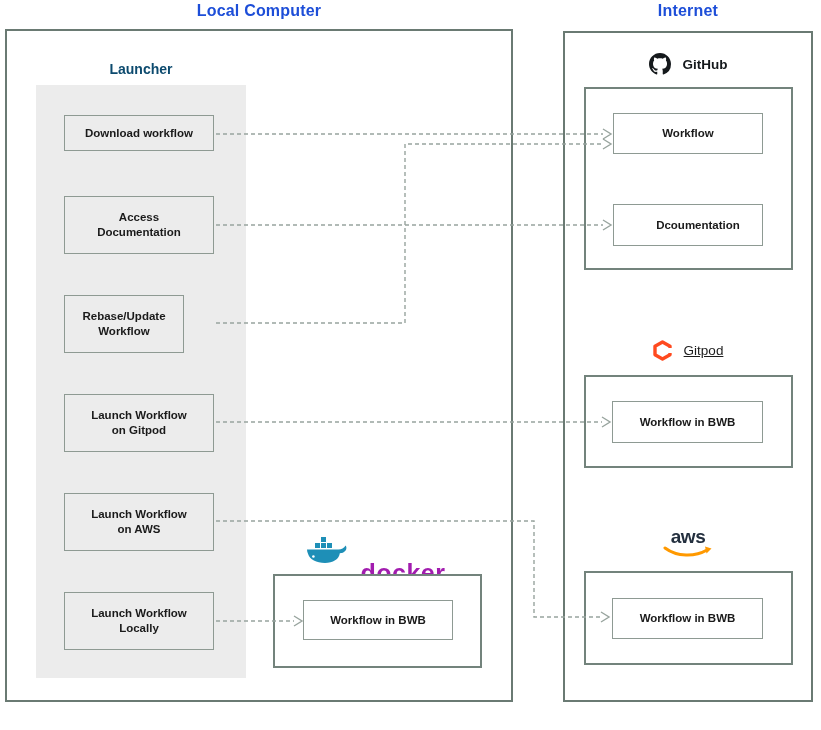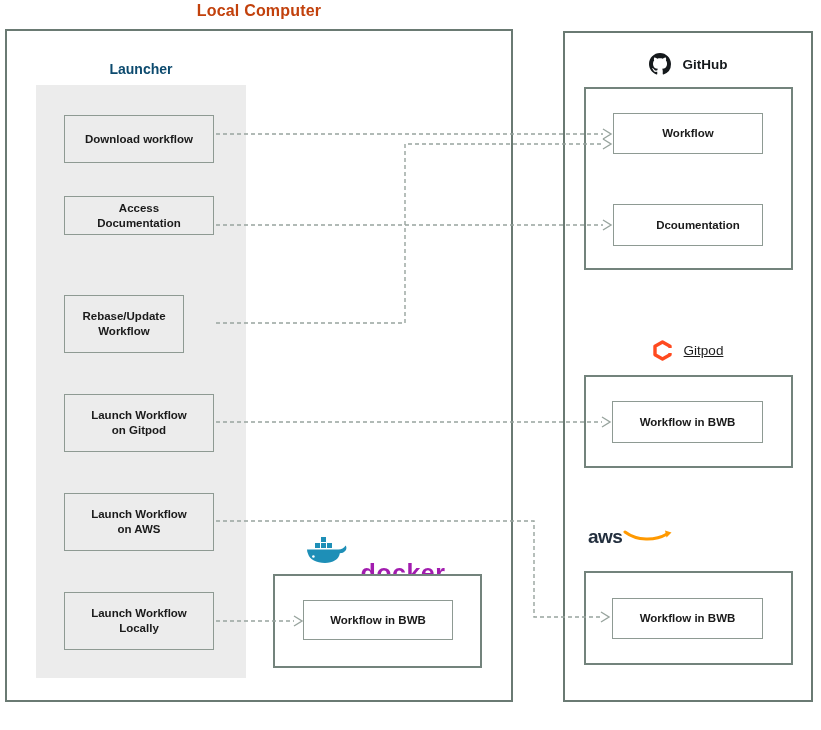--- a/index.html
+++ b/index.html
@@ -1,55 +1,55 @@
 <!DOCTYPE html>
 <html><head>
 <meta charset="utf-8">
 <style>
   html,body{margin:0;padding:0;background:#ffffff;}
   #canvas{
     position:relative;width:821px;height:730px;background:#ffffff;
     font-family:"Liberation Sans",sans-serif;color:#141414;overflow:hidden;
   }
   .abs{position:absolute;}
-  .big-title{font-size:16px;font-weight:bold;text-align:center;color:#c2410c;letter-spacing:.2px;}
+  .big-title{font-size:16px;font-weight:bold;text-align:center;color:#1d4ed8;letter-spacing:.2px;}
   .sub-title{font-size:14px;font-weight:bold;text-align:center;color:#0c4a6e;}
   .outer-box{border:2px solid #6a7a73;background:transparent;}
   .container-box{border:2px solid #73837c;background:#ffffff;}
   .panel{background:#ececec;}
   .node{
     border:1.5px solid #8e9a93;display:flex;align-items:center;justify-content:center;
     text-align:center;font-size:11.5px;font-weight:600;line-height:1.3;
     white-space:pre-line;color:#1a1a1a;box-sizing:border-box;
   }
   .node.on-white{background:#ffffff;}
   .logo-row{display:flex;align-items:center;justify-content:center;gap:12px;}
   .github-text{font-size:13.5px;font-weight:bold;color:#15191c;}
   .gitpod-text{font-size:13.5px;font-weight:500;color:#1c1c1c;text-decoration:underline;}
   .docker-text{font-size:25px;font-weight:600;color:#a21caf;letter-spacing:.5px;margin-top:44px;}
-  .aws-wrap{display:flex;align-items:center;line-height:1;}
+  .aws-wrap{display:flex;flex-direction:column;align-items:center;line-height:1;}
   .aws-text{font-size:19px;font-weight:bold;color:#232f3e;letter-spacing:-.5px;}
   svg{display:block;}
   #arrow-layer{position:absolute;left:0;top:0;pointer-events:none;}
   .dash{stroke:#98a49e;stroke-width:1.4;fill:none;stroke-dasharray:4 3;}
   .head{stroke:#98a49e;stroke-width:1.4;fill:none;}
 </style>
 </head>
 <body>
 
 <div id="canvas">
 
   <div class="abs big-title" style="left:5px;top:2px;width:508px;">Local Computer</div>
   <div class="abs outer-box" style="left:5px;top:29px;width:504px;height:669px;"></div>
 
   <div class="abs sub-title" style="left:36px;top:61px;width:210px;">Launcher</div>
   <div class="abs panel" style="left:36px;top:85px;width:210px;height:593px;"></div>
 
-  <div class="abs node" style="left:64px;top:115px;width:150px;height:48px;">Download workflow</div>
-  <div class="abs node" style="left:64px;top:196px;width:150px;height:39px;">Access
+  <div class="abs node" style="left:64px;top:115px;width:150px;height:36px;">Download workflow</div>
+  <div class="abs node" style="left:64px;top:196px;width:150px;height:58px;">Access
 Documentation</div>
   <div class="abs node" style="left:64px;top:295px;width:120px;height:58px;">Rebase/Update
 Workflow</div>
   <div class="abs node" style="left:64px;top:394px;width:150px;height:58px;">Launch Workflow
 on Gitpod</div>
   <div class="abs node" style="left:64px;top:493px;width:150px;height:58px;">Launch Workflow
 on AWS</div>
   <div class="abs node" style="left:64px;top:592px;width:150px;height:58px;">Launch Workflow
 Locally</div>
 
@@ -64,20 +64,21 @@
           <path d="M2 13.5 H33.5 C36.5 13.5 39 12 40.6 9.4 C41.8 10.8 41.7 13.2 40.4 14.8 C39 16.5 37 17.3 34.8 17.3 C34.3 23.2 27.8 27 20 27 C11.3 27 4.8 23.4 3.1 18.1 C2.4 16.5 2 15 2 13.5 Z"></path>
         </g>
         <circle cx="8.4" cy="20.5" r="1.3" fill="#ffffff"></circle>
       </svg>
     </span>
     <span class="docker-text">docker</span>
   </div>
   <div class="abs container-box" style="left:273px;top:574px;width:205px;height:90px;"></div>
   <div class="abs node on-white" style="left:303px;top:600px;width:150px;height:40px;">Workflow in BWB</div>
 
+  <div class="abs big-title" style="left:563px;top:2px;width:250px;">Internet</div>
   <div class="abs outer-box" style="left:563px;top:31px;width:246px;height:667px;"></div>
 
   <div class="abs logo-row" style="left:588px;top:50px;width:200px;height:28px;">
     <span>
       <svg width="22" height="22" viewBox="0 0 16 16">
         <path fill="#15191c" d="M8 0C3.58 0 0 3.58 0 8c0 3.54 2.29 6.53 5.47 7.59.4.07.55-.17.55-.38 0-.19-.01-.82-.01-1.49-2.01.37-2.53-.49-2.69-.94-.09-.23-.48-.94-.82-1.13-.28-.15-.68-.52-.01-.53.63-.01 1.08.58 1.23.82.72 1.21 1.87.87 2.33.66.07-.52.28-.87.51-1.07-1.78-.2-3.64-.89-3.64-3.95 0-.87.31-1.59.82-2.15-.08-.2-.36-1.02.08-2.12 0 0 .67-.21 2.2.82.64-.18 1.32-.27 2-.27s1.36.09 2 .27c1.53-1.04 2.2-.82 2.2-.82.44 1.1.16 1.92.08 2.12.51.56.82 1.27.82 2.15 0 3.07-1.87 3.75-3.65 3.95.29.25.54.73.54 1.48 0 1.07-.01 1.93-.01 2.2 0 .21.15.46.55.38A8.01 8.01 0 0 0 16 8c0-4.42-3.58-8-8-8z"></path>
       </svg>
     </span>
     <span class="github-text">GitHub</span>
   </div>

